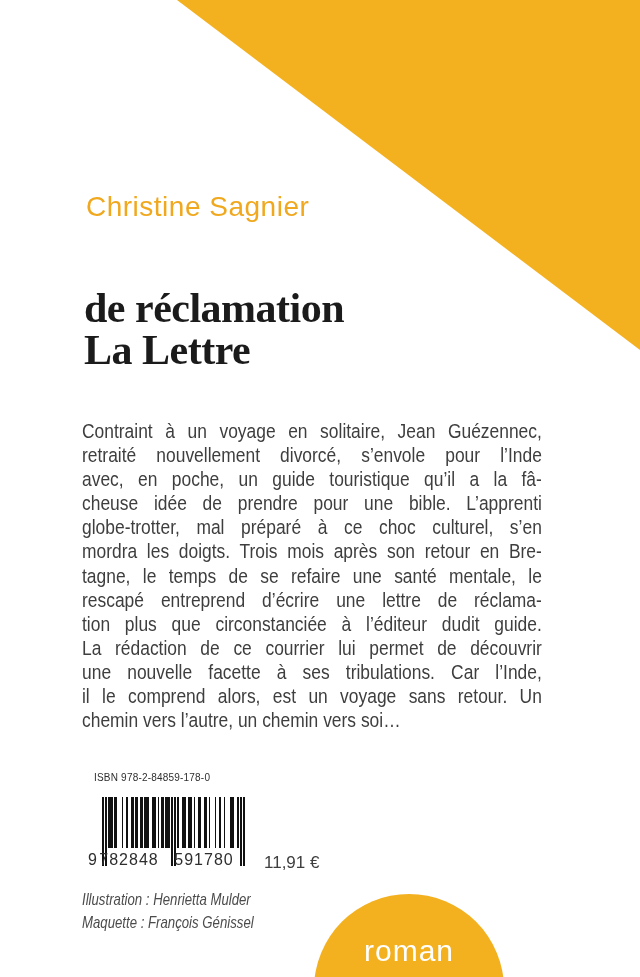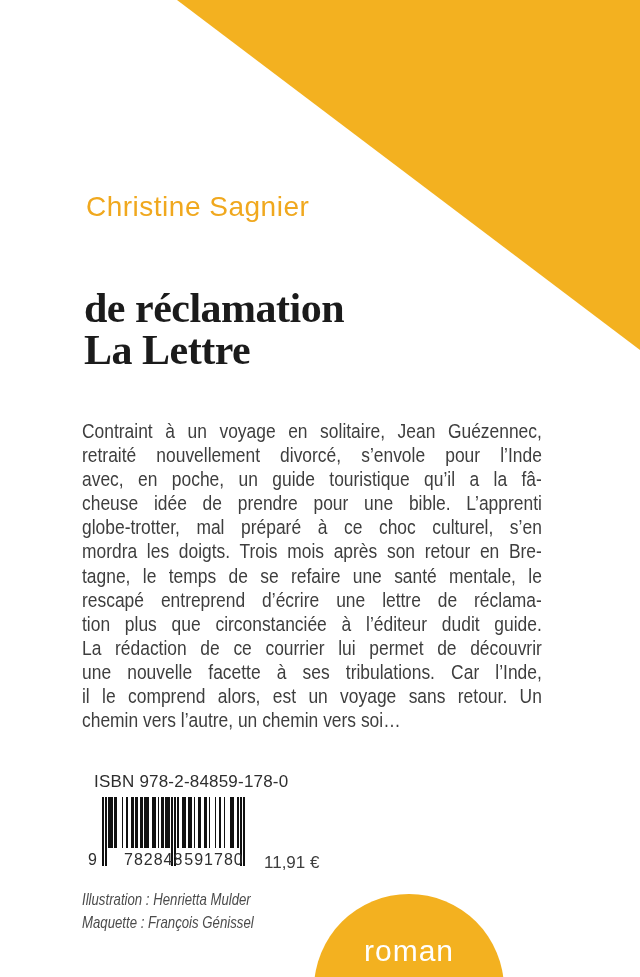--- a/index.html
+++ b/index.html
@@ -48,34 +48,34 @@
   }
   .synopsis .line{
     text-align:justify;
     text-align-last:justify;
   }
   .synopsis .line.last{
     text-align-last:left;
   }
   .isbn-label{
     position:absolute;left:94px;top:772px;
-    font-size:17px;letter-spacing:0.2px;
+    font-size:10px;letter-spacing:0.2px;
     color:var(--isbn);
   }
   .barcode{
     position:absolute;left:102px;top:797px;
   }
   .bc-digit{
     position:absolute;top:851px;
     font-size:16px;letter-spacing:1px;
     color:var(--isbn);
   }
   .bc-first{left:88px;letter-spacing:0;}
-  .bc-left{left:124px;width:60px;background:transparent;}
-  .bc-right{left:184px;width:60px;text-align:center;background:transparent;}
+  .bc-left{left:99px;width:60px;text-align:center;background:transparent;}
+  .bc-right{left:174px;width:60px;text-align:center;background:transparent;}
   .price{
     position:absolute;left:264px;top:853px;
     font-size:17px;
     color:var(--body);
   }
   .credits{
     position:absolute;left:82px;top:888px;
     width:320px;
     transform:scaleX(0.8);
     transform-origin:0 0;

